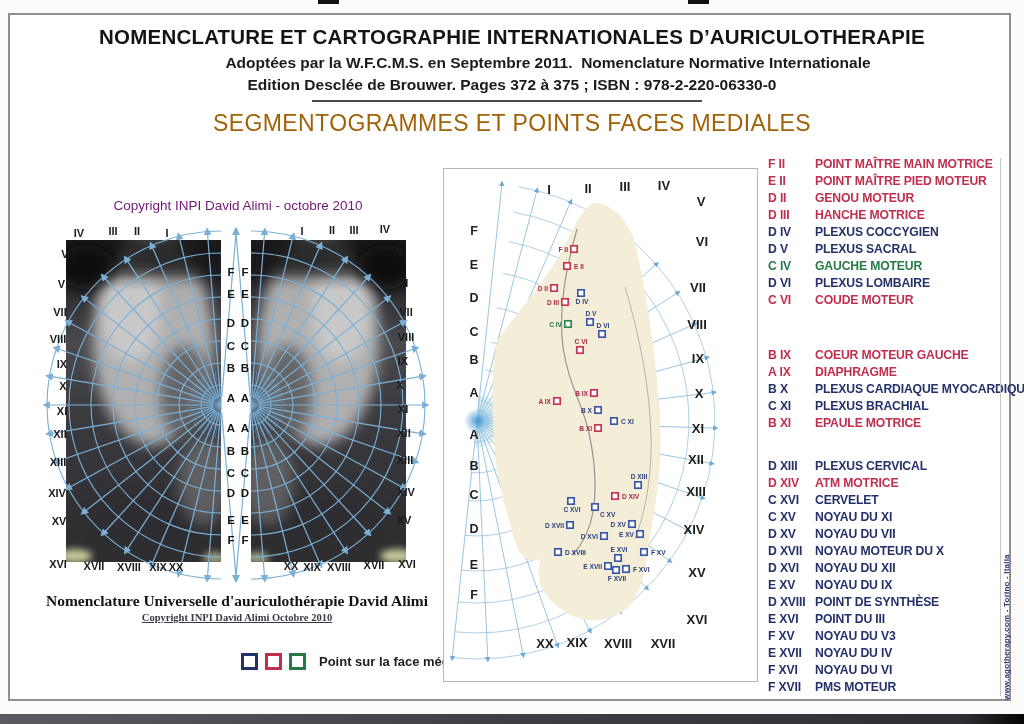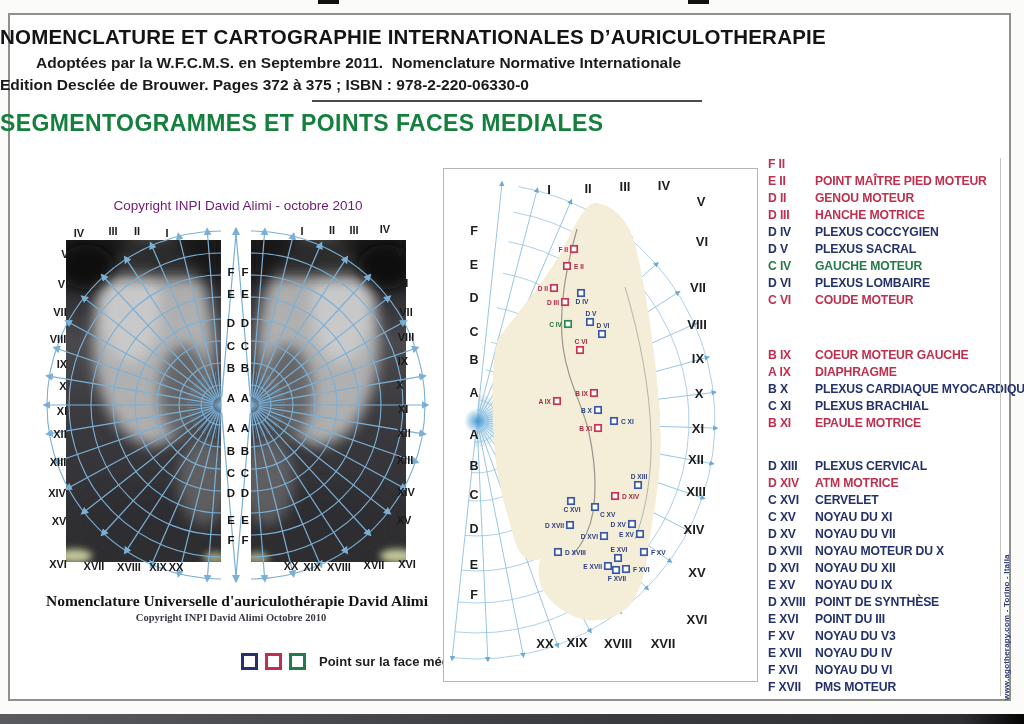--- a/index.html
+++ b/index.html
@@ -1,34 +1,34 @@
 <!DOCTYPE html>
 <html><head>
 <meta charset="utf-8">
 <style>
   html,body{margin:0;padding:0;}
   body{width:1024px;height:724px;position:relative;background:#fbfbfa;overflow:hidden;
        font-family:"Liberation Sans",sans-serif;color:#161616;}
   .abs{position:absolute;}
-  .ctr{text-align:left;width:100%;left:0;}
+  .ctr{text-align:center;width:100%;left:0;}
   .page-border{left:8px;top:13px;width:1003px;height:688px;border:2px solid #8f8f8c;background:#fff;box-sizing:border-box;}
   .scan-dash{top:0;height:4px;background:#101010;}
   .bottom-bar{left:0;top:714px;width:1024px;height:10px;
       background:linear-gradient(90deg,#5a5b60 0%,#3e3f44 50%,#2e2f33 94%,#050505 100%);}
   .title{top:25px;font-size:20.5px;font-weight:700;letter-spacing:.2px;color:#141414;}
   .sub{font-size:15.5px;font-weight:600;color:#1b1b1b;}
   .sub1{top:54px;margin-left:36px;} .sub2{top:76px;}
   .rule{top:100px;left:312px;width:390px;height:2px;background:#4a4a4a;}
-  .section{top:110px;font-size:23px;font-weight:700;letter-spacing:.4px;color:#15803d;}
+  .section{top:110px;font-size:23px;font-weight:400;letter-spacing:.4px;color:#a16207;}
   .copy-top{top:198px;left:28px;width:420px;text-align:center;font-size:13.5px;color:#701a75;}
   .ear-svg{left:28px;top:225px;}
   .caption1{top:592px;left:22px;width:430px;text-align:center;
       font-family:"Liberation Serif",serif;font-size:15.5px;font-weight:700;color:#141414;}
-  .caption2{top:612px;left:16px;width:430px;text-align:center;
-      font-family:"Liberation Serif",serif;font-size:10.5px;font-weight:600;color:#3a3a44;}
+  .caption2{top:612px;left:22px;width:430px;text-align:center;
+      font-family:"Liberation Serif",serif;font-size:10.5px;font-weight:600;color:#3a3a44;text-decoration:underline;}
   .legend{left:241px;top:653px;display:flex;align-items:center;}
   .sw{width:11px;height:11px;border:3px solid;background:#fff;margin-right:7px;}
   .legend-label{font-size:13px;font-weight:700;color:#1e1e1e;margin-left:6px;white-space:nowrap;}
   .diagram-box{left:443px;top:168px;width:315px;height:514px;border:1px solid #b7b7b2;background:#fff;box-sizing:border-box;}
   .plist{left:768px;top:156px;width:234px;}
   .plist-group{margin:0;}
   .plist-row{display:flex;line-height:17px;font-size:12.2px;font-weight:700;letter-spacing:-.15px;white-space:nowrap;}
   .plist-code{width:47px;flex:none;}
   .vline-right{left:1000px;top:158px;width:1px;height:538px;background:#c6c6c1;}
   .side-note{left:1002px;top:554px;height:146px;writing-mode:vertical-rl;transform:rotate(180deg);
@@ -426,20 +426,21 @@
         <rect x="178.8" y="396.8" width="6.4" height="6.4" fill="#fff" stroke="#3c59a6" stroke-width="1.7"></rect>
         <text x="189" y="402.5" text-anchor="start" font-size="6.6" font-weight="bold" fill="#2c3f7c" font-family="Liberation Sans,sans-serif">F XVI</text>
       </g>
   </svg>
 </div>
 
 <div class="abs plist">
     <div class="plist-group" style="margin-top: 0px;">
       <div class="plist-row c-red">
         <span class="plist-code">F II</span>
+        <span>POINT MAÎTRE MAIN MOTRICE</span>
       </div>
       <div class="plist-row c-red">
         <span class="plist-code">E II</span>
         <span>POINT MAÎTRE PIED MOTEUR</span>
       </div>
       <div class="plist-row c-red">
         <span class="plist-code">D II</span>
         <span>GENOU MOTEUR</span>
       </div>
       <div class="plist-row c-red">

